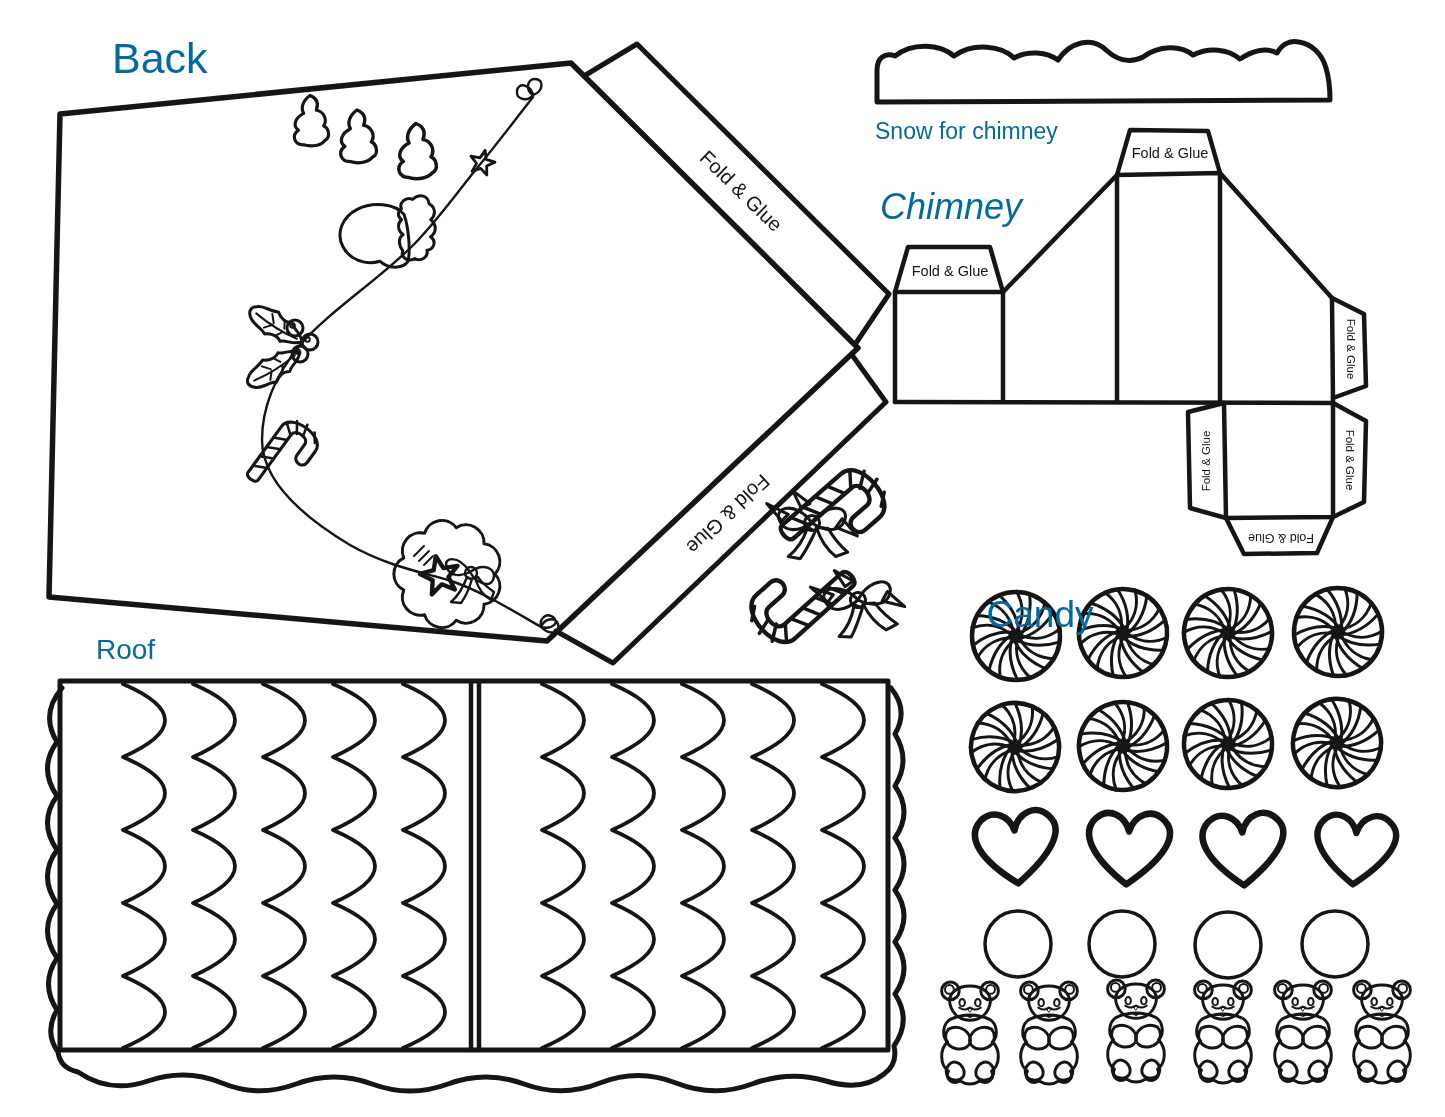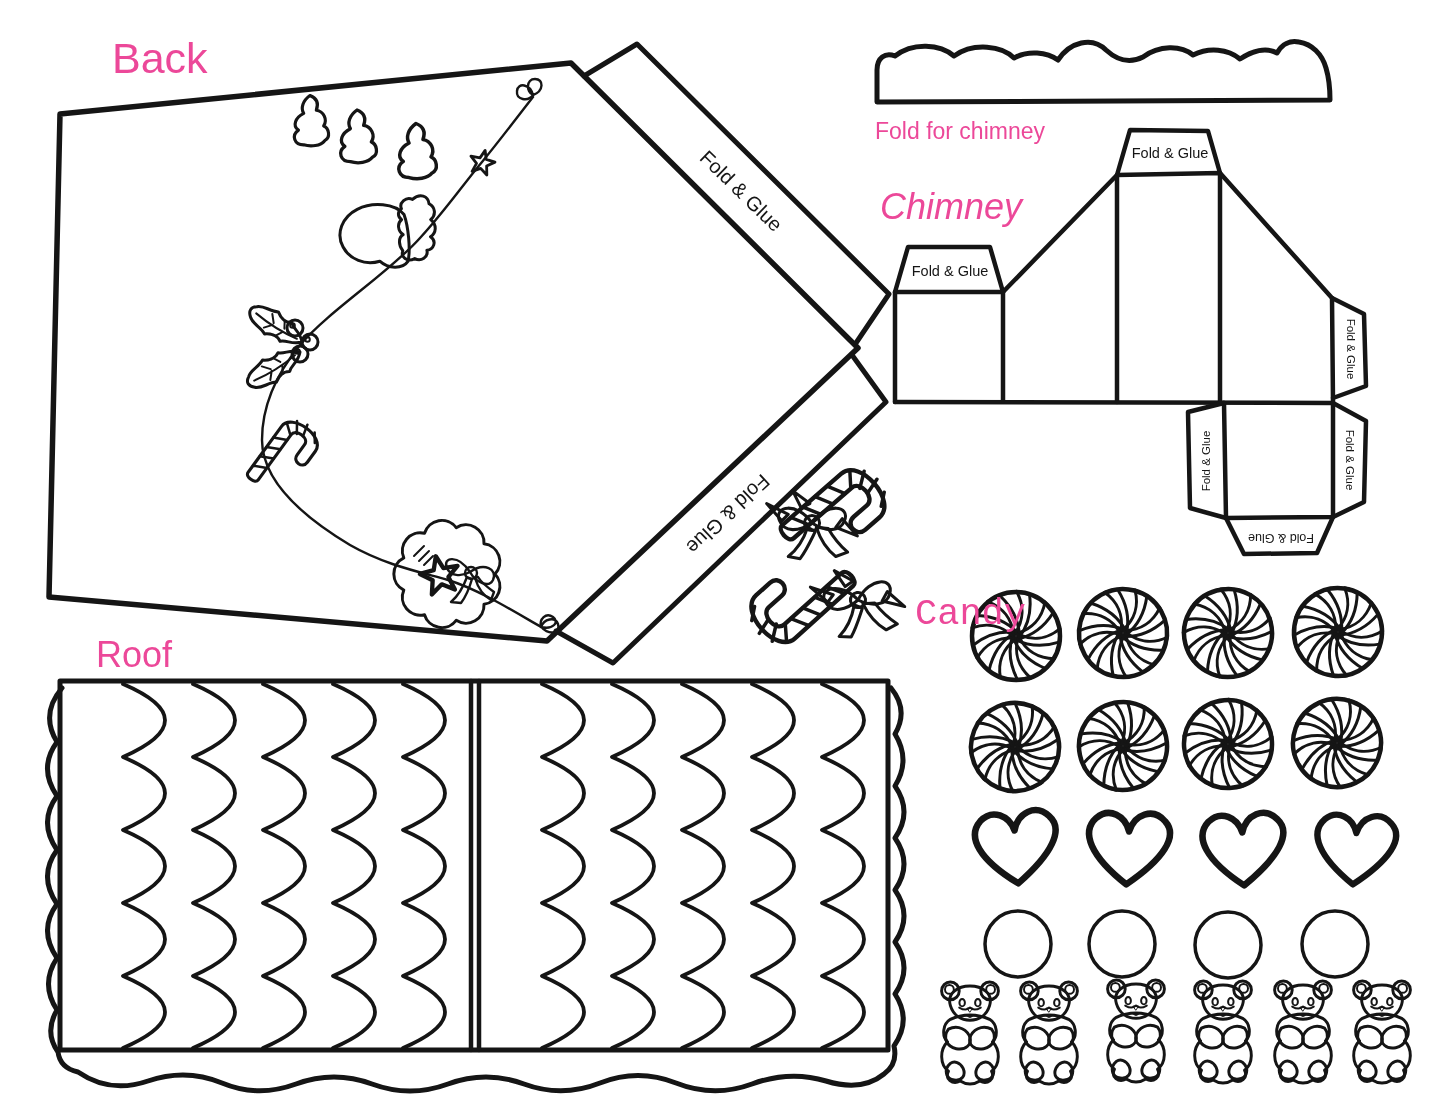--- a/index.html
+++ b/index.html
@@ -4,26 +4,26 @@
 <style>
   html,body{margin:0;padding:0;background:#e8e8e8;}
   .page{position:relative;width:1445px;height:1117px;background:#ffffff;overflow:hidden;
         font-family:"Liberation Sans",sans-serif;}
   .art{position:absolute;left:0;top:0;}
   .art path,.art circle,.art ellipse,.art line{stroke:#151515;fill:none;stroke-linecap:round;stroke-linejoin:round;}
   .w{fill:#ffffff;}
   .ink{fill:#151515;stroke:none;}
   .s6{stroke-width:6;} .s55{stroke-width:5.5;} .s5{stroke-width:5;} .s45{stroke-width:4.5;} .s38{stroke-width:3.8;} .s35{stroke-width:3.5;} .s3{stroke-width:3;}
   .s28{stroke-width:2.8;} .s24{stroke-width:2.4;} .s2{stroke-width:2;}
-  .lbl{position:absolute;color:#ec4899;white-space:pre;}
+  .lbl{position:absolute;color:#0369a1;white-space:pre;}
   .lbl-back{left:112px;top:34px;font-size:43px;}
   .lbl-snow{left:875px;top:118px;font-size:23px;}
   .lbl-chimney{left:880px;top:186px;font-size:36px;font-style:italic;}
-  .lbl-roof{left:96px;top:634px;font-size:36px;text-align:center;}
-  .lbl-candy{left:915px;top:482px;width:250px;font-size:37px;line-height:53px;font-family:Liberation Mono, monospace;}
+  .lbl-roof{left:96px;top:634px;font-size:28px;text-align:center;}
+  .lbl-candy{left:915px;top:482px;width:250px;text-align:center;font-size:37px;line-height:53px;}
   .tabTxt{font-family:"Liberation Sans",sans-serif;font-size:14.5px;fill:#151515;stroke:none;
           text-anchor:middle;dominant-baseline:middle;}
   .tabTxtBig{font-size:20px;}
   .tabTxtSm{font-size:11.5px;}
   .tabTxtMd{font-size:12.5px;}
 </style>
 </head>
 <body>
 
 <div class="page">
@@ -209,19 +209,19 @@
         <path d="M542,684 Q626,720 542,757 Q626,793 542,830 Q626,866 542,903 Q626,939 542,976 Q626,1012 542,1048"></path>
         <path d="M612,684 Q696,720 612,757 Q696,793 612,830 Q696,866 612,903 Q696,939 612,976 Q696,1012 612,1048"></path>
         <path d="M682,684 Q766,720 682,757 Q766,793 682,830 Q766,866 682,903 Q766,939 682,976 Q766,1012 682,1048"></path>
         <path d="M752,684 Q836,720 752,757 Q836,793 752,830 Q836,866 752,903 Q836,939 752,976 Q836,1012 752,1048"></path>
         <path d="M822,684 Q906,720 822,757 Q906,793 822,830 Q906,866 822,903 Q906,939 822,976 Q906,1012 822,1048"></path>
       </g>
     </g>
   </svg>
 
   <div class="lbl lbl-back">Back</div>
-  <div class="lbl lbl-snow">Fold for chimney</div>
+  <div class="lbl lbl-snow">Snow for chimney</div>
   <div class="lbl lbl-chimney">Chimney</div>
   <div class="lbl lbl-candy">
     <div>Candy</div>
   </div>
   <div class="lbl lbl-roof">Roof</div>
 </div>
 
 </body></html>

